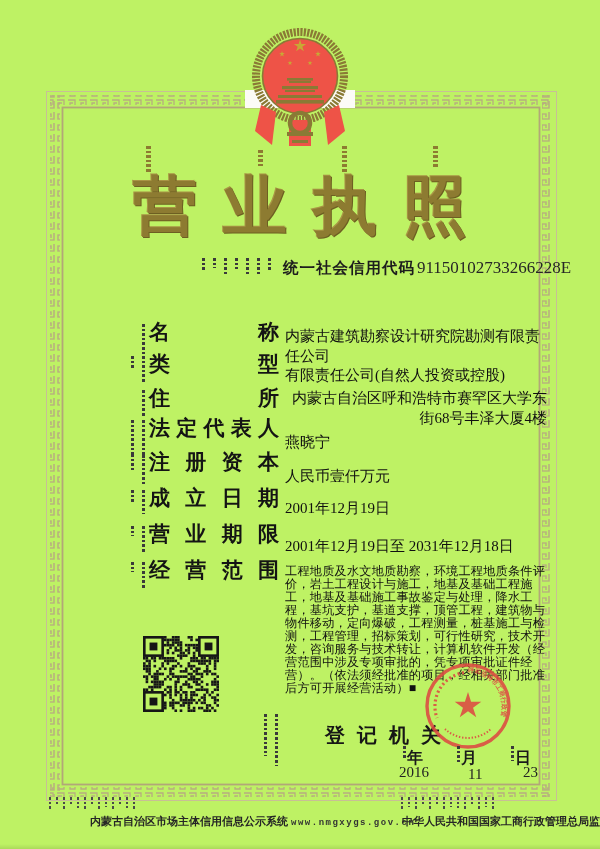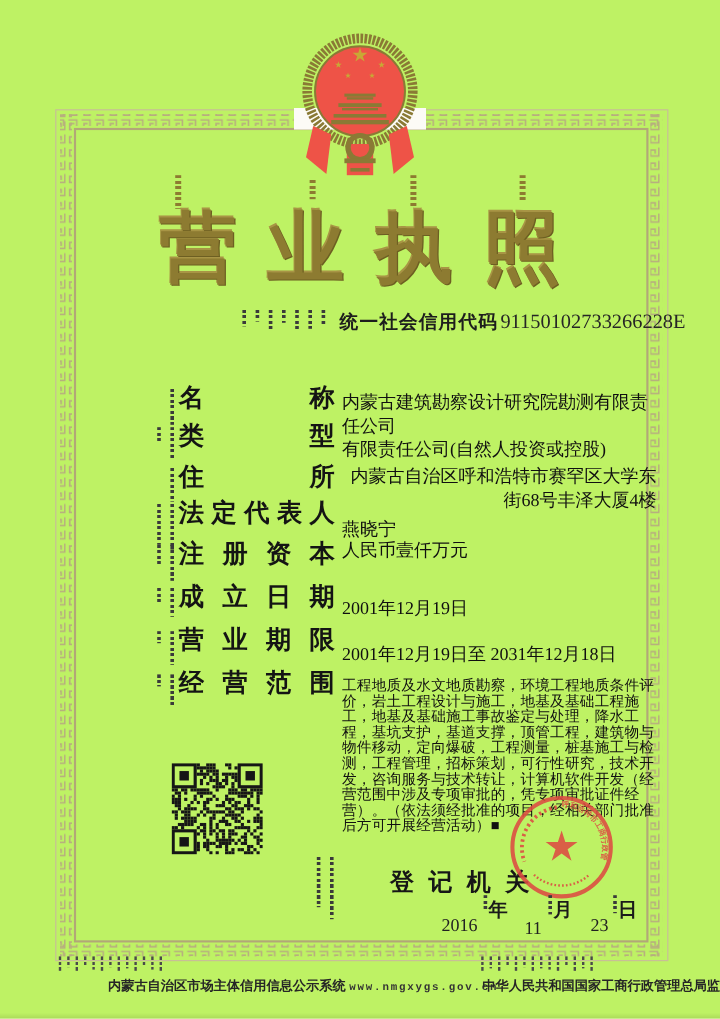--- a/index.html
+++ b/index.html
@@ -31,37 +31,37 @@
   .frow{position:absolute;left:95px;width:452px;display:flex;}
   .mgslot{width:54px;display:flex;justify-content:flex-end;align-items:flex-start;padding-top:4px;box-sizing:border-box;}
   .flabel{width:130px;font-weight:bold;font-size:21px;color:#141414;
     text-align:justify;text-align-last:justify;line-height:1.1;flex:none;}
   .fvalue{flex:1;margin-left:6px;font-family:"Liberation Serif",serif;font-size:15px;
     color:#101010;line-height:1.3;}
   .frow.r1{top:320px;} .frow.r1 .fvalue{margin-top:7px;}
   .frow.r2{top:352px;} .frow.r2 .fvalue{margin-top:14px;}
   .frow.r3{top:386px;} .frow.r3 .fvalue{margin-top:3px;text-align:right;}
   .frow.r4{top:416px;} .frow.r4 .fvalue{margin-top:17px;}
-  .frow.r5{top:450px;} .frow.r5 .fvalue{}
+  .frow.r5{top:450px;} .frow.r5 .fvalue{margin-top:17px;}
   .frow.r6{top:486px;} .frow.r6 .fvalue{margin-top:13px;}
   .frow.r7{top:522px;} .frow.r7 .fvalue{margin-top:15px;}
   .frow.r8{top:558px;} .frow.r8 .fvalue{margin-top:7px;font-size:12.2px;line-height:1.07;letter-spacing:.2px;}
 
   .qr{position:absolute;left:143px;top:636px;}
 
   .reg-row{position:absolute;left:260px;top:714px;display:flex;align-items:flex-start;gap:43px;}
   .reg-label{font-weight:bold;font-size:20px;color:#161616;letter-spacing:12px;margin-top:8px;white-space:nowrap;}
 
   .seal{position:absolute;left:423px;top:661px;}
 
   .date-line{position:absolute;left:355px;top:744px;width:200px;height:45px;font-weight:bold;
     font-size:16px;color:#1a1a1a;}
   .date-line .unit{position:absolute;top:4px;}
   .date-line .num{position:absolute;font-family:"Liberation Serif",serif;font-weight:normal;
-    font-size:15px;color:#222;}
+    font-size:15px;color:#222;margin-left:31px;}
   .u-y{left:52px;} .u-m{left:106px;} .u-d{left:160px;}
   .n-y{left:13px;top:20px;} .n-m{left:82px;top:22px;} .n-d{left:137px;top:20px;}
   .date-line .mg{position:absolute;top:2px;}
   .mg-y{left:44px;} .mg-m{left:98px;} .mg-d{left:152px;}
 
   .footer{position:absolute;top:797px;font-size:0;}
   .footer .mgrow{height:14px;white-space:nowrap;}
   .footer .mgrow .mg{margin:0 2.5px;width:2px;color:#4a4a4a;}
   .footer-text{margin-top:3px;font-size:11px;font-weight:bold;color:#262626;white-space:nowrap;margin-left:44px;}
   .footer-url{font-weight:bold;font-size:9px;letter-spacing:1.5px;color:#333;

